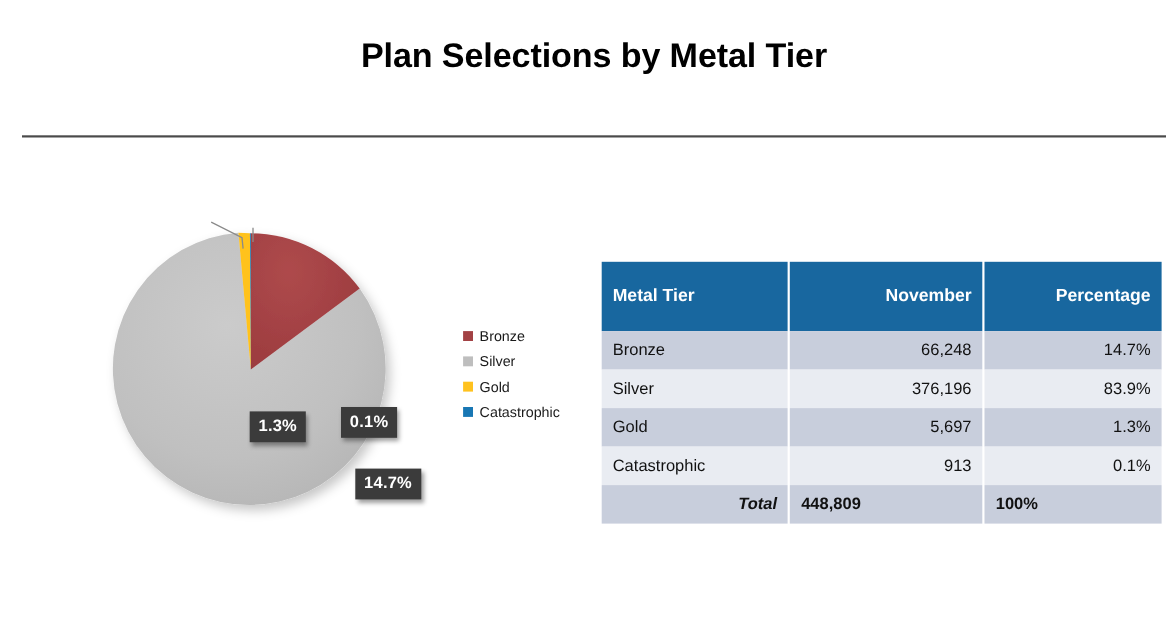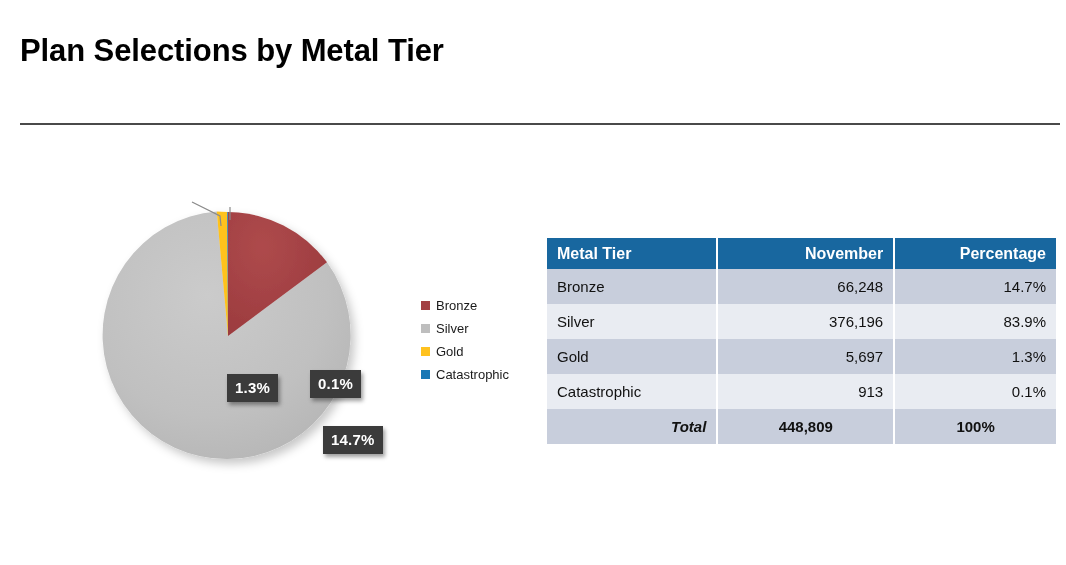--- a/index.html
+++ b/index.html
@@ -15,20 +15,21 @@
     font-family: "Liberation Sans", sans-serif;
     color: #000000;
   }
 
   
   #title-block {
     position: absolute;
     left: 20px;
     top: 28px;
     width: 1040px;
+    text-align: center;
   }
   #title-block .title-line {
     font-size: 31px;
     font-weight: bold;
     line-height: 1.46;
     letter-spacing: -0.1px;
     color: #000000;
     white-space: nowrap;
   }
   #title-rule {
@@ -104,39 +105,39 @@
     border-collapse: separate;
     border-spacing: 2px 0;
     font-size: 15px;
   }
   #data-table th {
     background: #18679F;
     color: #ffffff;
     font-weight: bold;
     font-size: 16px;
     height: 31px;
-    padding: 0 10px;
+    padding: 16px 10px;
     text-align: right;
     white-space: nowrap;
   }
   #data-table th.col-tier { text-align: left; }
   #data-table td {
     height: 35px;
     padding: 0 10px;
     color: #111111;
     text-align: right;
     white-space: nowrap;
   }
   #data-table td.col-tier { text-align: left; }
   #data-table tr.row-odd  td { background: #C8CEDC; }
   #data-table tr.row-even td { background: #E9ECF2; }
   #data-table tr.row-total td {
     background: #C8CEDC;
     font-weight: bold;
-    text-align: center;
+    text-align: left;
   }
   #data-table tr.row-total td.col-tier { text-align: right; font-style: italic; }
   #data-table col.c-tier { width: 172px; }
   #data-table col.c-members { width: 178px; }
   #data-table col.c-pct { width: 163px; }
 </style>
 </head>
 <body>
 
 <div id="title-block">

